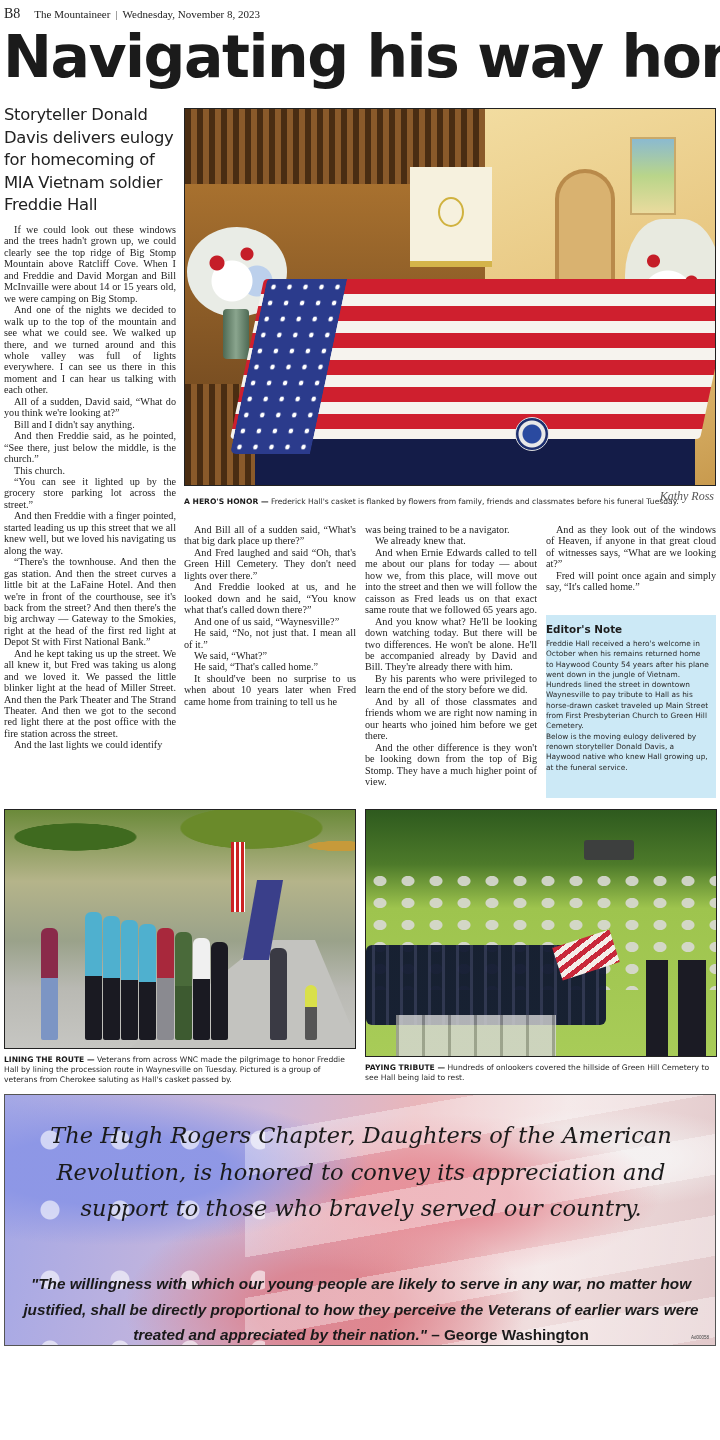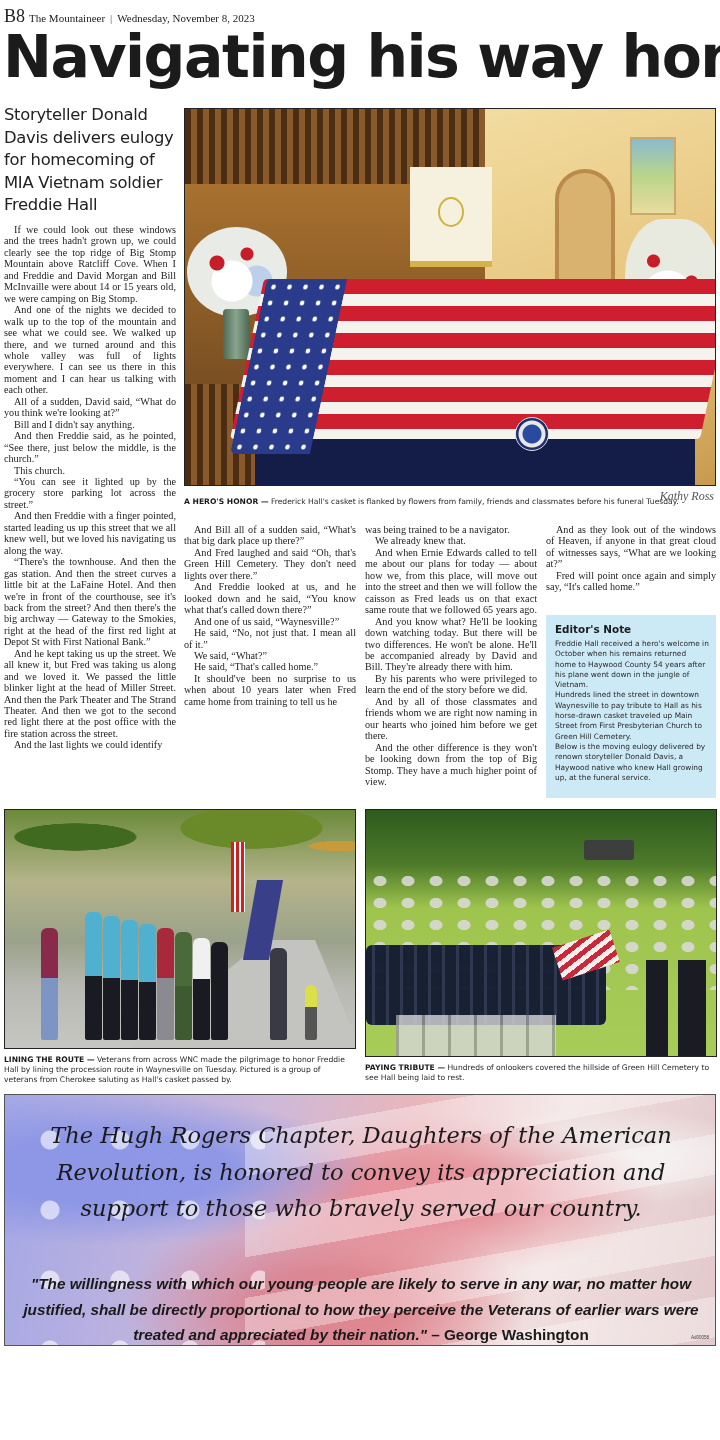--- a/index.html
+++ b/index.html
@@ -1,20 +1,20 @@
 <!DOCTYPE html>
 <html><head>
 <meta charset="utf-8">
 <style>
   * { box-sizing: border-box; margin: 0; padding: 0; }
   html, body { width: 720px; height: 1440px; background: #fff; overflow: hidden; }
   body { position: relative; font-family: "DejaVu Serif", serif; color: #1a1a1a; }
 
   .folio { position: absolute; left: 4px; top: 6px; height: 16px; display: flex; align-items: baseline; gap: 0; font-family: "Liberation Serif", serif; font-size: 11px; color: #222; }
-  .folio .page-num { font-size: 18px; margin-right: 4px; }
+  .folio .page-num { font-size: 14px; margin-right: 14px; }
   .folio .sep { margin: 0 5px; color: #555; }
 
   .headline { position: absolute; left: 3px; top: 22px; width: 716px; font-family: "DejaVu Sans", sans-serif; font-weight: bold; font-size: 58.5px; line-height: 70px; letter-spacing: -1.5px; color: #1b1b1b; white-space: nowrap; }
 
   .deck { position: absolute; left: 4px; top: 104px; width: 175px; font-family: "DejaVu Sans", sans-serif; font-size: 16.4px; line-height: 22.6px; color: #222; font-weight: normal; letter-spacing: -0.3px; }
 
   .col { position: absolute; font-family: "Liberation Serif", serif; font-size: 10.2px; line-height: 11.45px; color: #222; text-align: justify; hyphens: auto; }
   .col p { text-indent: 10px; }
   .col1 { left: 4px; top: 224px; width: 172px; }
   .col2 { left: 184px; top: 524px; width: 172px; }
@@ -44,21 +44,21 @@
     background: radial-gradient(circle, #fff 0 2.2px, transparent 2.6px) 0 0 / 16px 16px, #2b3b8c; border-radius: 4px 0 0 6px; }
 
   .credit { position: absolute; right: 6px; top: 489px; font-family: "Liberation Serif", serif; font-style: italic; font-size: 12px; color: #555; }
 
   .caption { position: absolute; font-family: "DejaVu Sans", sans-serif; font-size: 7.6px; line-height: 10px; color: #2a2a2a; }
   .caption .kicker { font-weight: bold; color: #1a1a1a; }
   .cap-hero { left: 184px; top: 497px; width: 532px; }
   .cap-line { left: 4px; top: 1055px; width: 352px; }
   .cap-pay { left: 365px; top: 1063px; width: 352px; }
 
-  .editors-note { position: absolute; left: 546px; top: 615px; width: 170px; height: 183px; background: #cce9f6; padding: 8px 7px 6px 9px; font-family: "DejaVu Sans", sans-serif; color: #2a2a2a; }
+  .editors-note { position: absolute; left: 546px; top: 615px; width: 170px; height: 183px; background: #cce9f6; padding: 8px 7px 6px 0; font-family: "DejaVu Sans", sans-serif; color: #2a2a2a; }
   .editors-note h3 { font-size: 10.4px; font-weight: bold; margin-bottom: 4px; color: #1c1c1c; }
   .editors-note p { font-size: 7.4px; line-height: 10.3px; }
 
   .line-photo { left: 4px; top: 809px; width: 352px; height: 240px; background: linear-gradient(180deg, #6b8a3a 0%, #b5b48a 30%, #9aa28a 55%, #b9b9b3 75%, #c6c6c2 100%); }
   .line-photo .trees { position: absolute; left: 0; top: 0; width: 352px; height: 90px; background: radial-gradient(ellipse at 20% 30%, #3f6a1f 0 60px, transparent 62px), radial-gradient(ellipse at 70% 20%, #6a8a2a 0 70px, transparent 72px), radial-gradient(ellipse at 95% 40%, #c79a3a 0 30px, transparent 32px); }
   .line-photo .road { position: absolute; left: 110px; top: 130px; width: 250px; height: 120px; background: #c3c3bf; clip-path: polygon(60% 0, 80% 0, 100% 100%, 0 100%); }
   .line-photo .vets { position: absolute; left: 30px; top: 90px; width: 280px; height: 150px; }
   .line-photo .vet { position: absolute; bottom: 10px; width: 17px; border-radius: 6px 6px 2px 2px; }
   .line-photo .usflag { position: absolute; left: 226px; top: 32px; width: 14px; height: 70px; background: repeating-linear-gradient(90deg, #c22 0 3px, #fff 3px 5px); }
   .line-photo .blueflag { position: absolute; left: 245px; top: 70px; width: 26px; height: 80px; background: #3a3f8a; transform: skewX(-10deg); }

